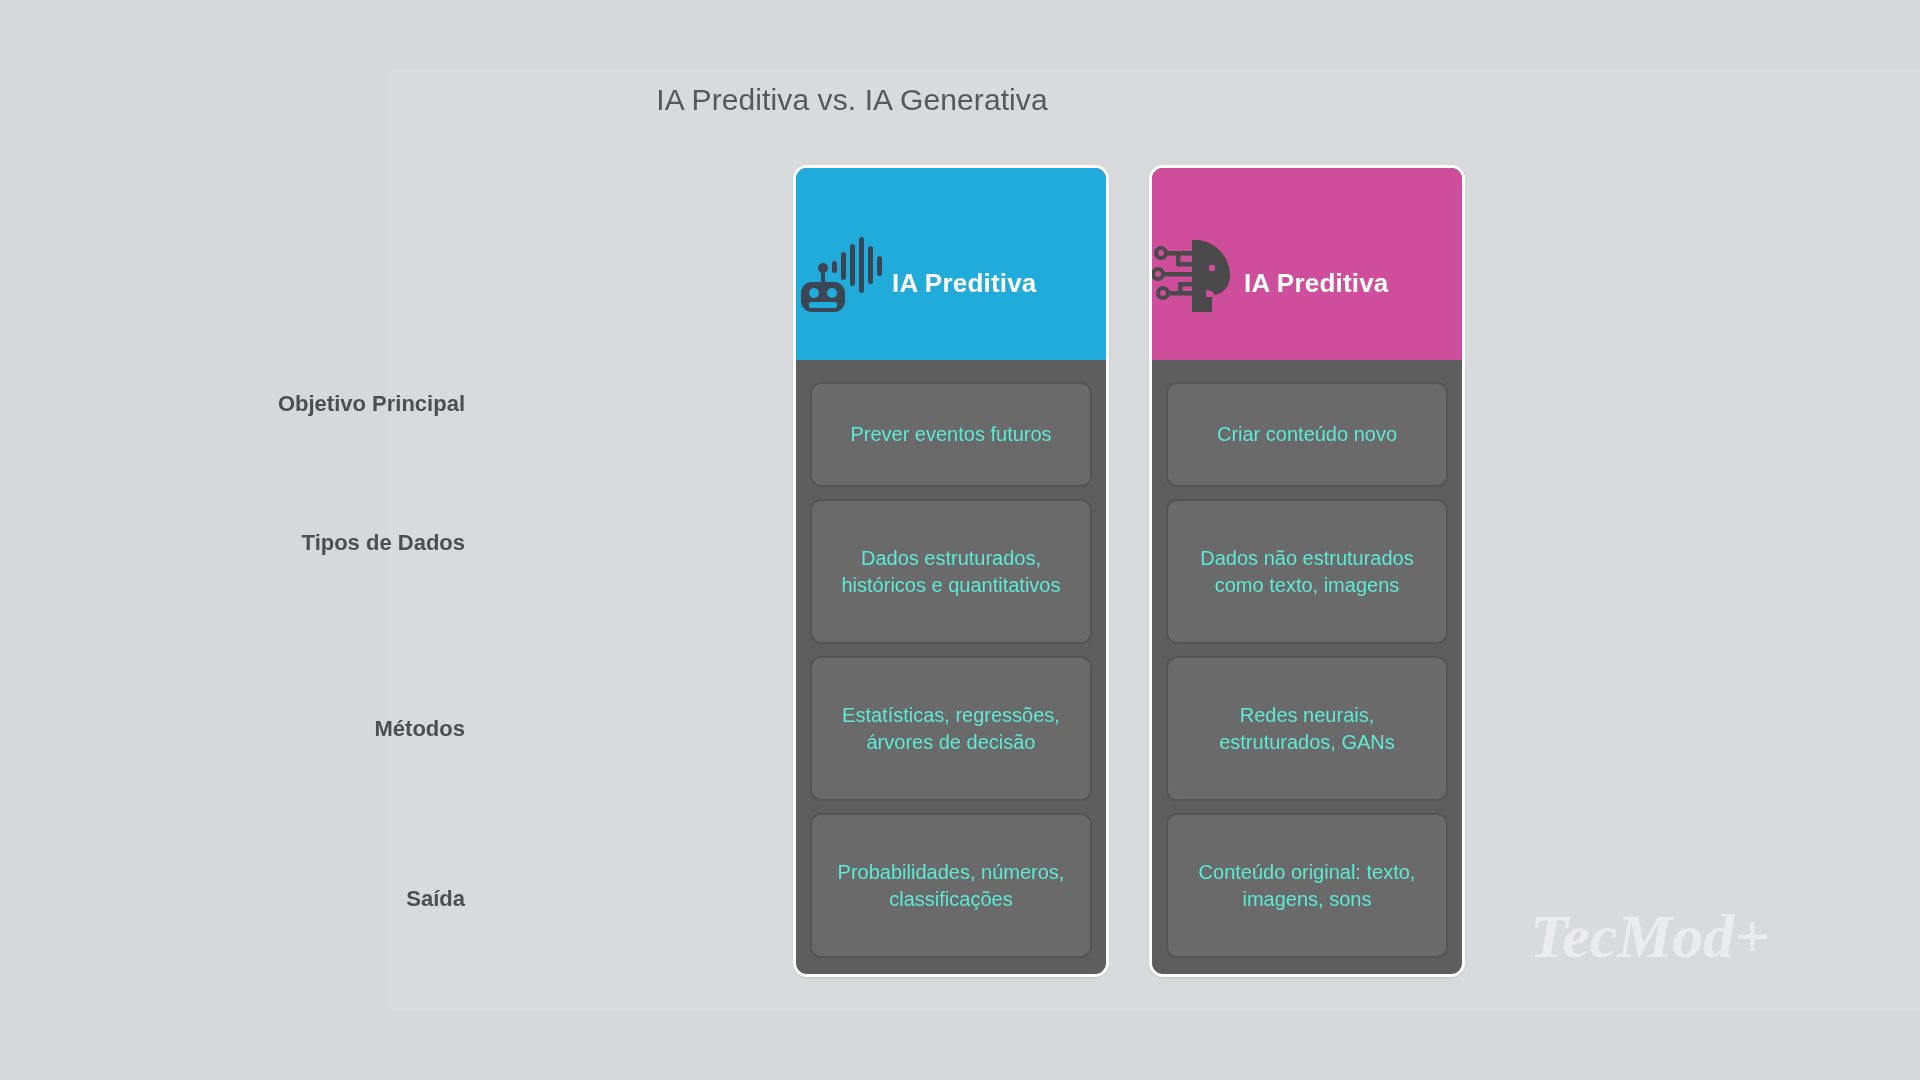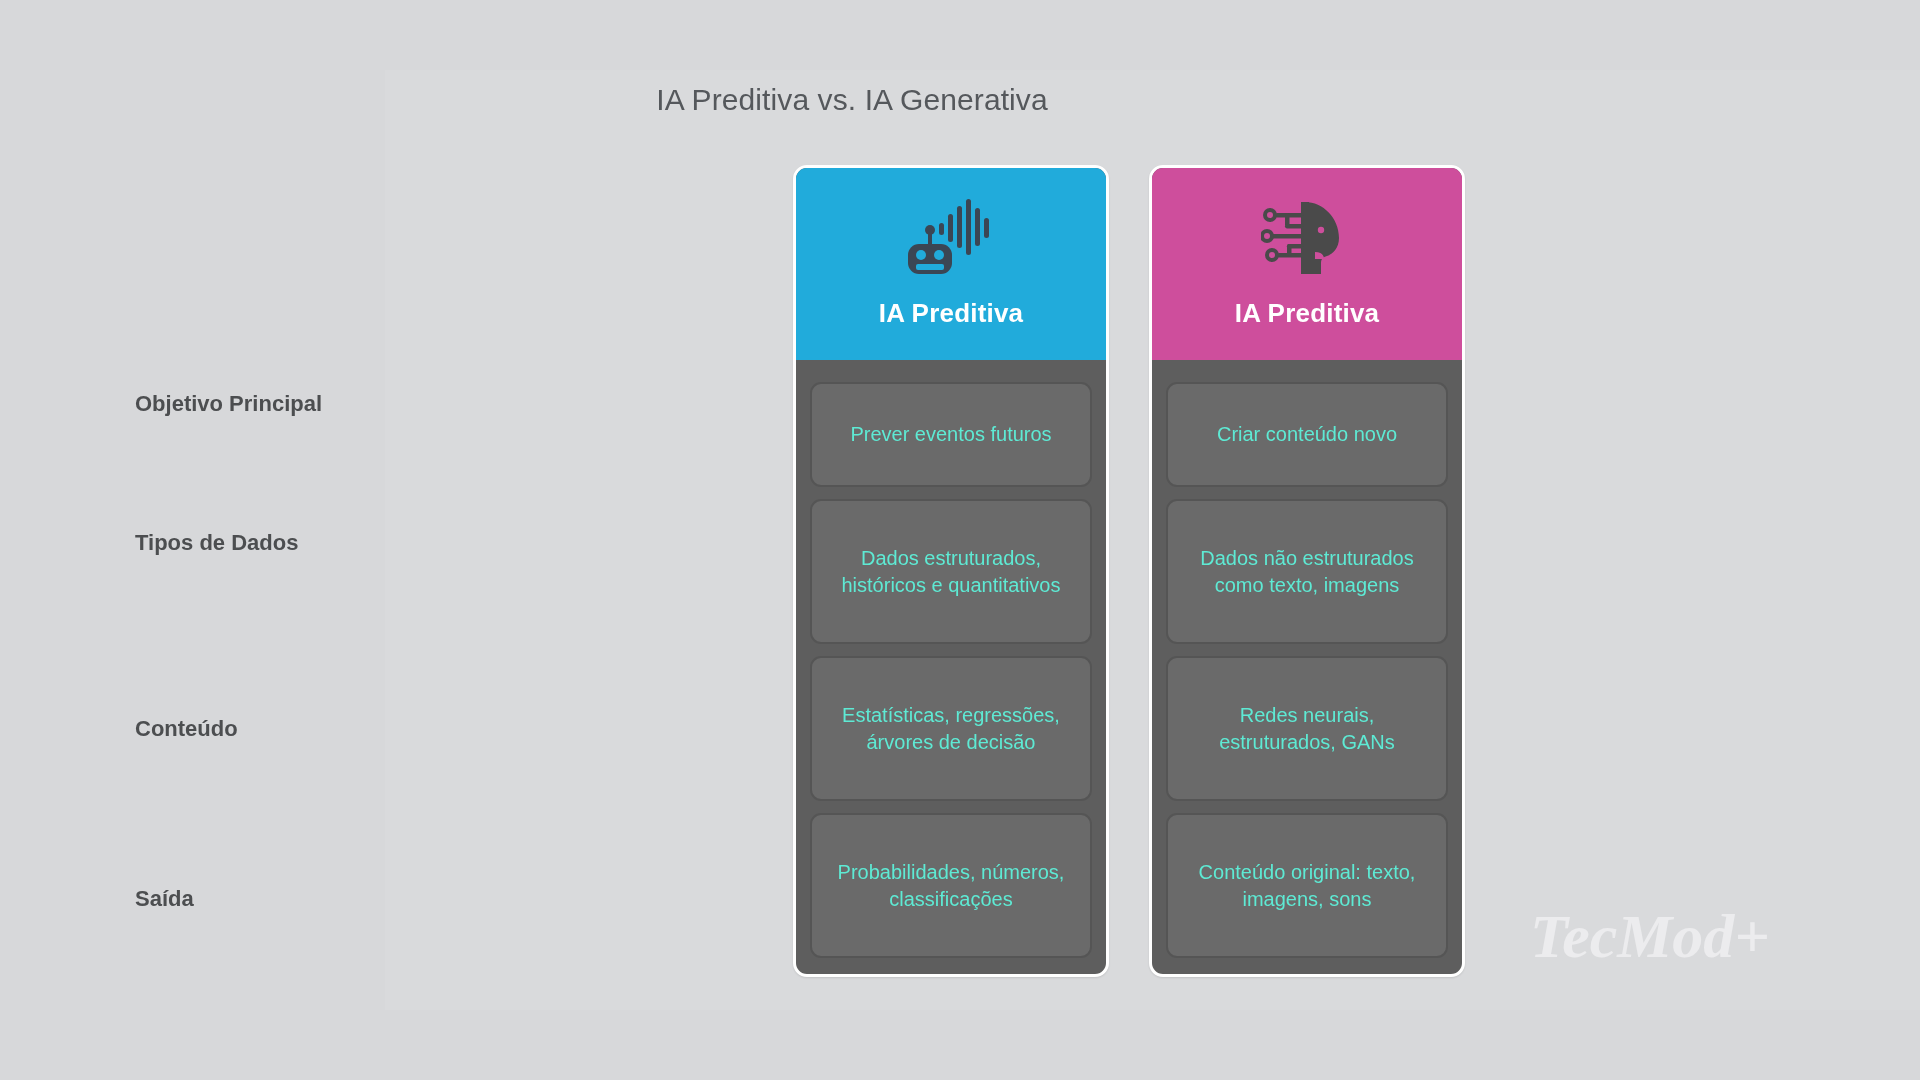--- a/index.html
+++ b/index.html
@@ -46,21 +46,21 @@
   }
   
   .chart-title span { display: inline-block; transform: translateX(-10px); }
 
   
   
   .row-label {
     position: absolute;
     width: 330px;
     left: 135px;
-    text-align: left;
+    text-align: right;
     font-size: 22px;
     font-weight: bold;
     color: #4c4e50;
     line-height: 1.2;
   }
 
   .column {
     position: absolute;
     top: 165px;
     width: 316px;
@@ -72,21 +72,21 @@
     box-shadow: 0 1px 2px rgba(0,0,0,0.10);
   }
   .column.col-predictive { left: 793px; }
   .column.col-generative { left: 1149px; }
 
   .col-header {
     position: absolute;
     left: 0; top: 0; right: 0;
     height: 192px;
     display: flex;
-    flex-direction: column;
+    flex-direction: row;
     align-items: center;
     justify-content: flex-start;
     padding-top: 24px;
   }
   .col-predictive .col-header { background: #21abdb; }
   .col-generative .col-header { background: #ce4e9c; }
 
   .col-icon {
     height: 92px;
     display: flex;
@@ -152,21 +152,21 @@
 <div class="inner-panel"></div>
 
 <div class="stage">
 
   <div class="chart-title">
     <span>IA Preditiva vs. IA Generativa</span>
   </div>
 
   <div class="row-label" style="top:391px">Objetivo Principal</div>
   <div class="row-label" style="top:530px">Tipos de Dados</div>
-  <div class="row-label" style="top:716px">Conteúdo</div>
+  <div class="row-label" style="top:716px">Métodos</div>
   <div class="row-label" style="top:886px">Saída</div>
 
   <div class="column col-predictive">
     <div class="col-header">
       <div class="col-icon">
         <svg width="96" height="84" viewBox="0 0 96 84" aria-hidden="true">
           <g fill="#3b4654">
 
             <rect x="36" y="27" width="5" height="12" rx="2.5"></rect>
             <rect x="45" y="18" width="5" height="28" rx="2.5"></rect>

